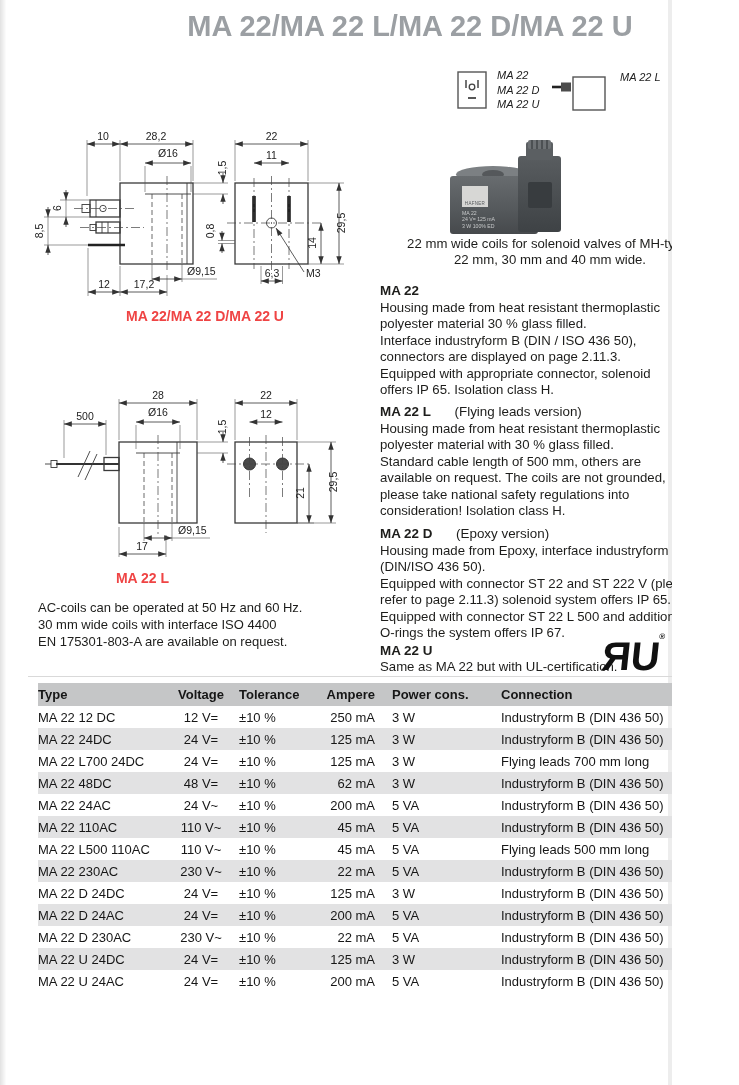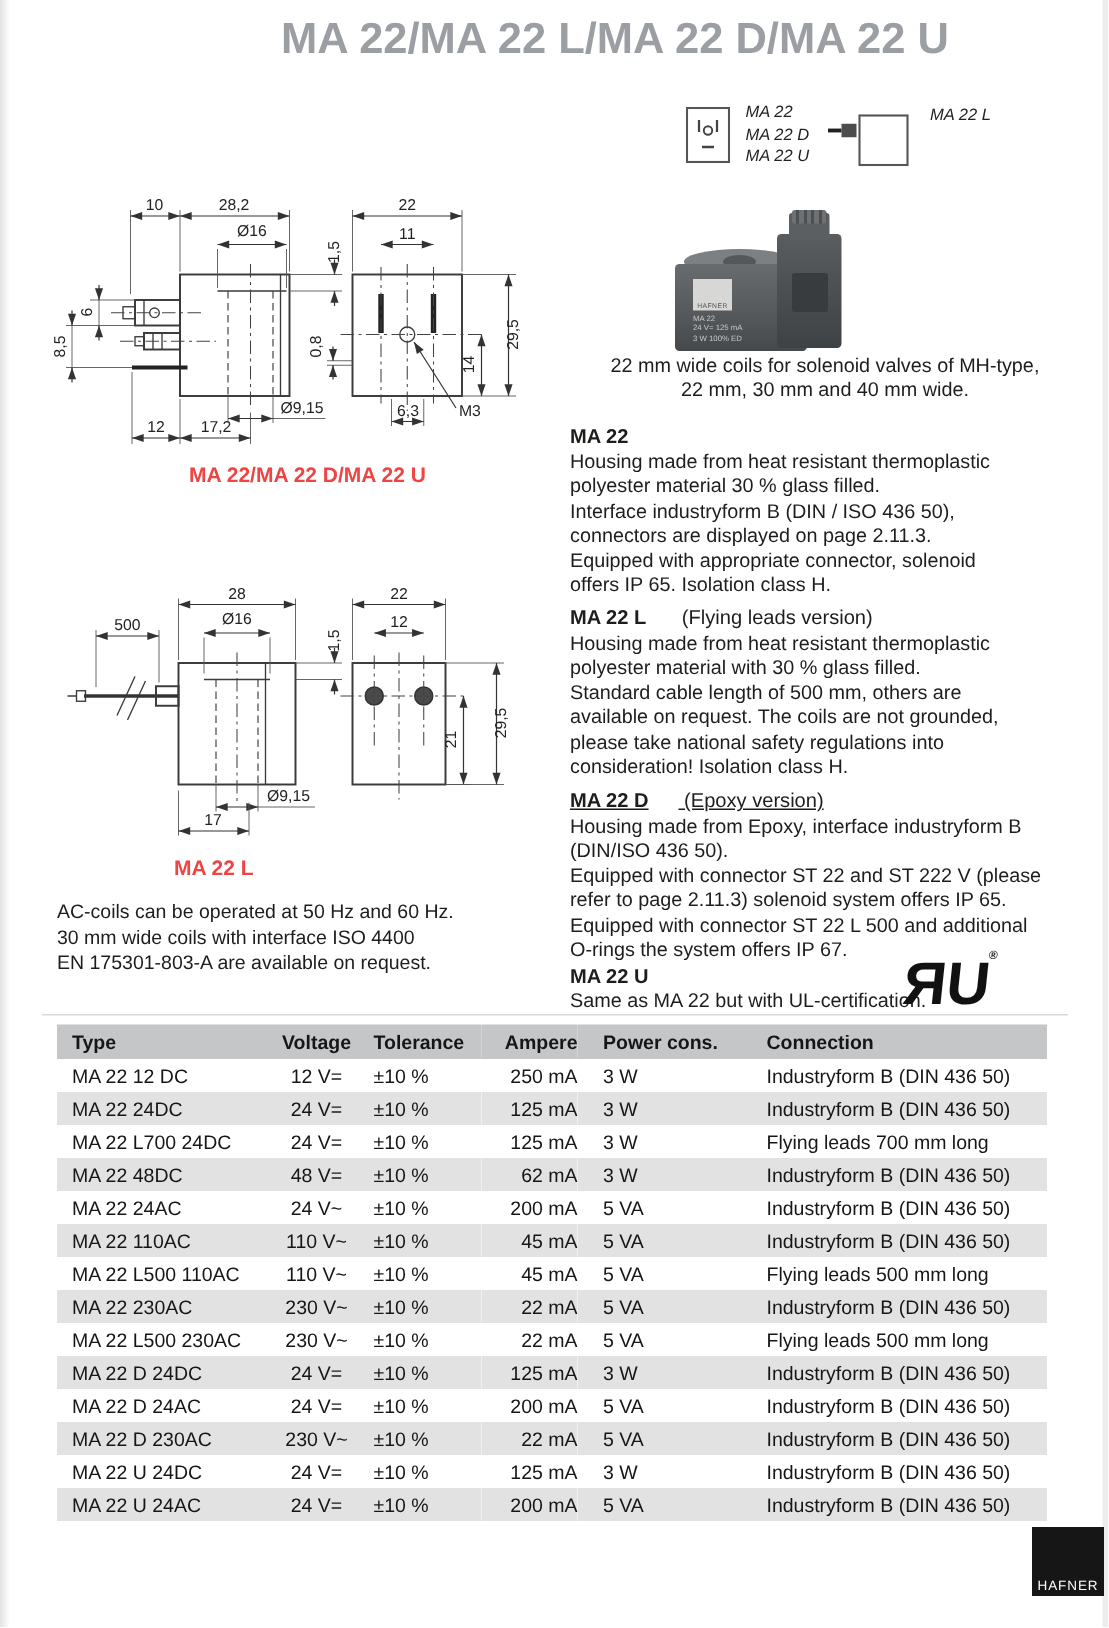--- a/index.html
+++ b/index.html
@@ -1,16 +1,16 @@
 <!DOCTYPE html>
 <html><head>
 <meta charset="utf-8">
 <style>
   html,body{margin:0;padding:0;background:#fff;}
-  .page{position:relative;width:739px;height:1085px;background:#fff;overflow:hidden;
+  .page{position:relative;width:672px;height:1085px;background:#fff;overflow:hidden;
         font-family:"Liberation Sans",sans-serif;color:#1d1d1b;}
   .abs{position:absolute;}
   .edge-l{left:0;top:0;width:6px;height:1085px;background:linear-gradient(90deg,#e2e2e2,#fdfdfd);}
   .edge-r{right:0;top:0;width:4px;height:1085px;background:#ededed;}
   .doc-title{left:80px;top:10px;width:660px;text-align:center;font-size:29px;font-weight:bold;
              color:#9b9fa3;letter-spacing:0px;white-space:nowrap;}
   .legend-labels{font-style:italic;font-size:11px;line-height:14.5px;white-space:pre-line;color:#222;}
   .caption{font-weight:bold;font-size:14px;color:#ef4444;text-align:center;}
   .note{font-size:13px;line-height:16.8px;white-space:pre-line;}
   .para{font-size:13.2px;line-height:16.4px;white-space:pre-line;}
@@ -43,21 +43,21 @@
            transform:skewX(-6deg);letter-spacing:-3px;}
   .ul-mark .mir{display:inline-block;transform:scaleX(-1);}
   .ul-reg{position:absolute;right:2px;top:-2px;font-size:8px;letter-spacing:0;transform:none;}
   
   .spec-table{left:38px;top:683px;}
   table{border-collapse:collapse;width:660px;font-size:13px;color:#161616;table-layout:fixed;}
   thead tr{background:#c5c6c7;}
   th{font-weight:bold;text-align:left;height:23px;padding:0;}
   td{height:22px;padding:0;white-space:nowrap;overflow:hidden;}
   tbody tr:nth-child(even){background:#e2e2e3;}
-  th:nth-child(1),td:nth-child(1){width:140px;padding-left:10px;}
+  th:nth-child(1),td:nth-child(1){width:140px;}
   th:nth-child(2),td:nth-child(2){width:46px;text-align:center;padding-right:2px;}
   th:nth-child(3),td:nth-child(3){width:72px;padding-left:13px;}
   th:nth-child(4),td:nth-child(4){width:64px;text-align:right;}
   th:nth-child(5),td:nth-child(5){width:92px;padding-left:17px;}
   th:nth-child(6),td:nth-child(6){padding-left:17px;}
   .sep{left:28px;top:676px;width:684px;height:1px;background:#d9d9d9;}
   .brand-logo{left:688px;top:1018px;width:48px;height:46px;background:#161616;display:flex;
               align-items:flex-end;justify-content:center;}
   .brand-logo span{color:#fff;font-size:9px;letter-spacing:.6px;padding-bottom:2px;}
 </style>
@@ -292,21 +292,21 @@
   <div class="abs sec-head" style="left:380px;top:404px;">
     <span>MA 22 L</span><span class="sub"> (Flying leads version)</span>
   </div>
   <div class="abs para" style="left:380px;top:421px;width:345px;">Housing made from heat resistant thermoplastic
 polyester material with 30 % glass filled.
 Standard cable length of 500 mm, others are
 available on request. The coils are not grounded,
 please take national safety regulations into
 consideration! Isolation class H.</div>
 
-  <div class="abs sec-head" style="left:380px;top:526px;text-decoration:underline;">
+  <div class="abs sec-head" style="left:380px;top:526px;">
     <span>MA 22 D</span><span class="sub"> (Epoxy version)</span>
   </div>
   <div class="abs para" style="left:380px;top:543px;width:350px;">Housing made from Epoxy, interface industryform B
 (DIN/ISO 436 50).
 Equipped with connector ST 22 and ST 222 V (please
 refer to page 2.11.3) solenoid system offers IP 65.
 Equipped with connector ST 22 L 500 and additional
 O-rings the system offers IP 67.</div>
 
   <div class="abs sec-head" style="left:380px;top:643px;">
@@ -391,28 +391,20 @@
           </tr>
           <tr>
             <td>MA 22 230AC</td>
             <td>230 V~</td>
             <td>±10 %</td>
             <td>22 mA</td>
             <td>5 VA</td>
             <td>Industryform B (DIN 436 50)</td>
           </tr>
           <tr>
-            <td>MA 22 L500 230AC</td>
-            <td>230 V~</td>
-            <td>±10 %</td>
-            <td>22 mA</td>
-            <td>5 VA</td>
-            <td>Flying leads 500 mm long</td>
-          </tr>
-          <tr>
             <td>MA 22 D 24DC</td>
             <td>24 V=</td>
             <td>±10 %</td>
             <td>125 mA</td>
             <td>3 W</td>
             <td>Industryform B (DIN 436 50)</td>
           </tr>
           <tr>
             <td>MA 22 D 24AC</td>
             <td>24 V=</td>

